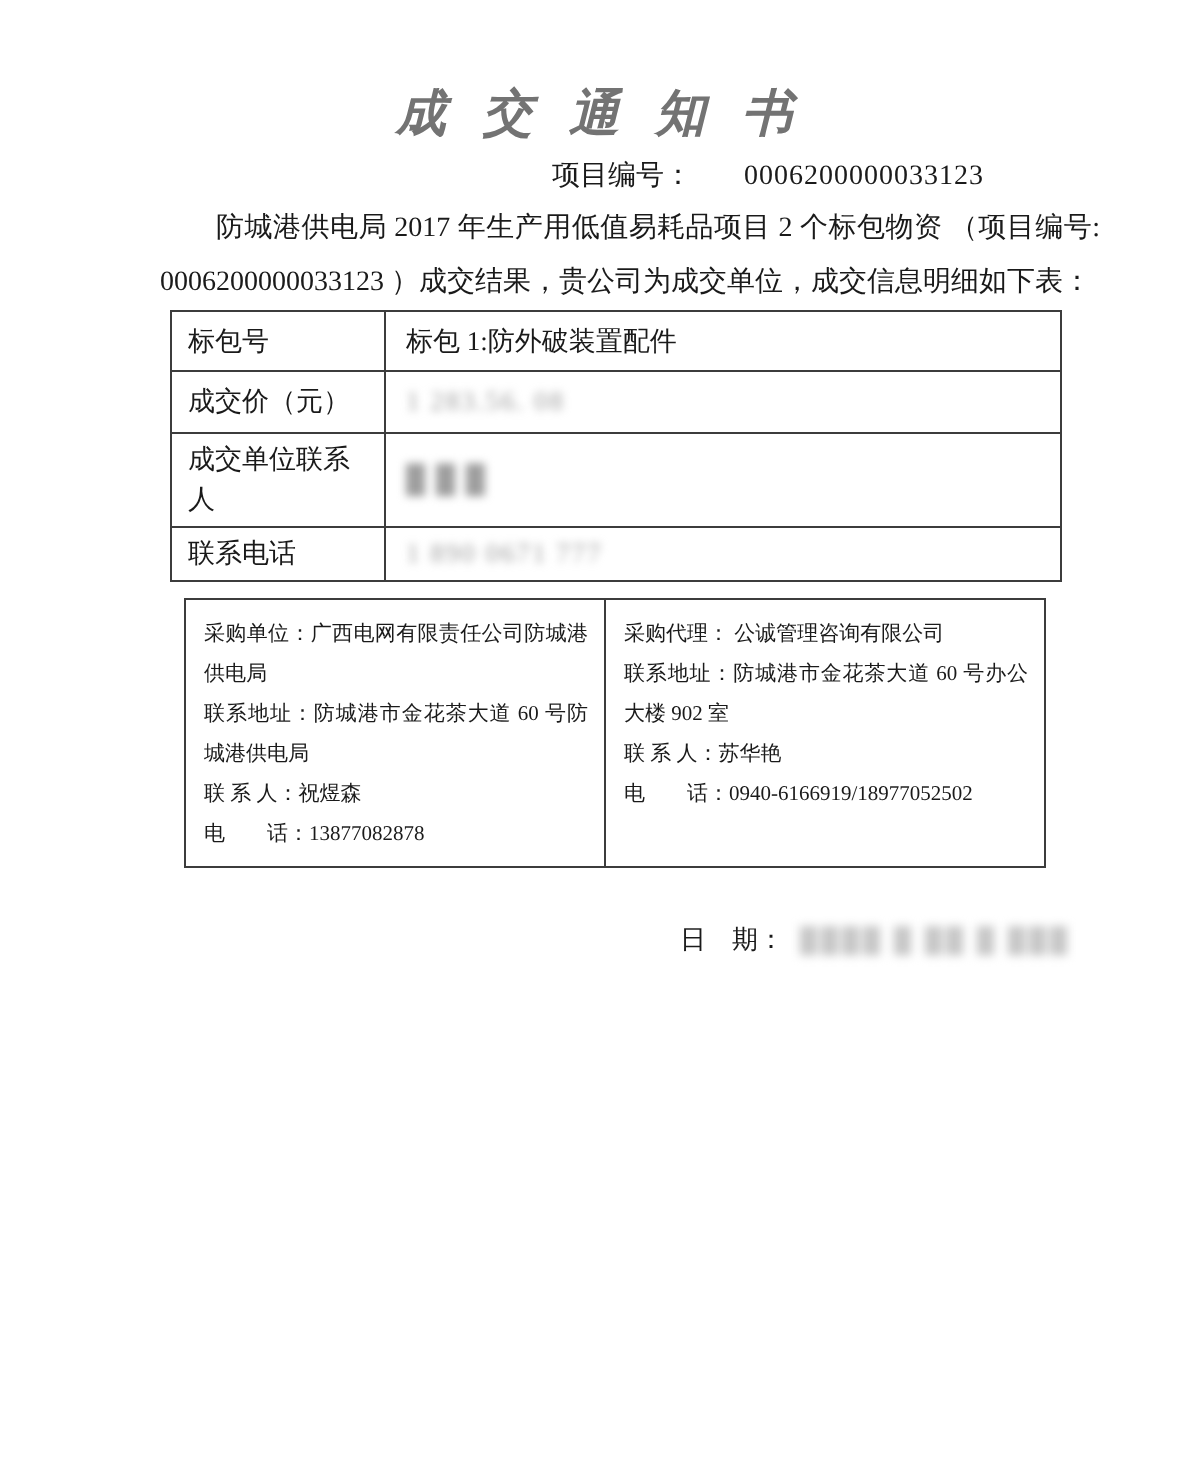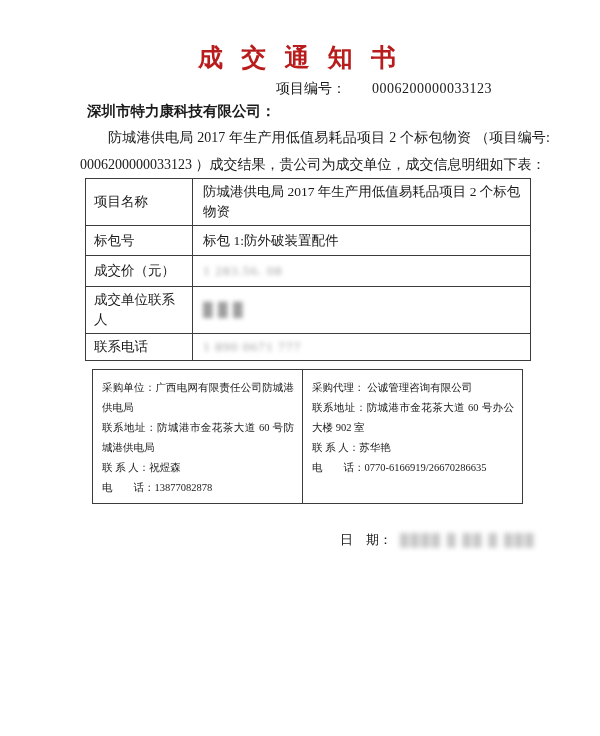--- a/index.html
+++ b/index.html
@@ -14,21 +14,22 @@
     font-family: "Liberation Serif", "DejaVu Serif", serif;
     padding-top: 42px;
     overflow: hidden;
   }
   .doc-title {
     text-align: center;
     font-size: 25px;
     font-weight: bold;
     letter-spacing: 6px;
     line-height: 32px;
-    color: #b91c1c;
+    color: #737373;
+    font-style: italic;
   }
   .projno-line {
     margin-top: 5px;
     padding-right: 108px;
     text-align: right;
     font-size: 14px;
     line-height: 19px;
   }
   .projno-line .value { margin-left: 26px; letter-spacing: 0.5px; }
   .recipient {
@@ -109,34 +110,29 @@
 <body>
 
 <div class="page">
 
   <div class="doc-title">成 交 通 知 书</div>
 
   <div class="projno-line">
     <span>项目编号：</span><span class="value">0006200000033123</span>
   </div>
 
-  <div class="recipient">深圳市特力康科技有限公司：</div>
 
   <p class="para para1">防城港供电局 2017 年生产用低值易耗品项目 2 个标包物资 （项目编号: 0006200000033123 ）成交结果，贵公司为成交单位，成交信息明细如下表：</p>
 
   <table class="award">
     <colgroup>
         <col class="c1">
         <col class="c2">
       </colgroup>
     <tbody>
-      <tr class="r2">
-        <td>项目名称</td>
-        <td class="val">防城港供电局 2017 年生产用低值易耗品项目 2 个标包物资</td>
-      </tr>
       <tr class="r3">
         <td>标包号</td>
         <td class="val">标包 1:防外破装置配件</td>
       </tr>
       <tr class="r4">
         <td>成交价（元）</td>
         <td class="val"><span class="blur">1 283.56. 08</span></td>
       </tr>
       <tr class="r5">
         <td>成交单位联系人</td>
@@ -160,21 +156,21 @@
         <td>
           <div class="line">采购单位：广西电网有限责任公司防城港供电局</div>
           <div class="line">联系地址：防城港市金花茶大道 60 号防城港供电局</div>
           <div class="line">联 系 人：祝煜森</div>
           <div class="line">电　　话：13877082878</div>
         </td>
         <td>
           <div class="line">采购代理： 公诚管理咨询有限公司</div>
           <div class="line">联系地址：防城港市金花茶大道 60 号办公大楼 902 室</div>
           <div class="line">联 系 人：苏华艳</div>
-          <div class="line">电　　话：0770-6166919/26670286635</div>
+          <div class="line">电　　话：0940-6166919/18977052502</div>
         </td>
       </tr>
     </tbody>
   </table>
 
   <div class="date-line">
     <span>日　期：</span><span class="blur-light">████ █ ██ █ ███</span>
   </div>
 
 </div>

